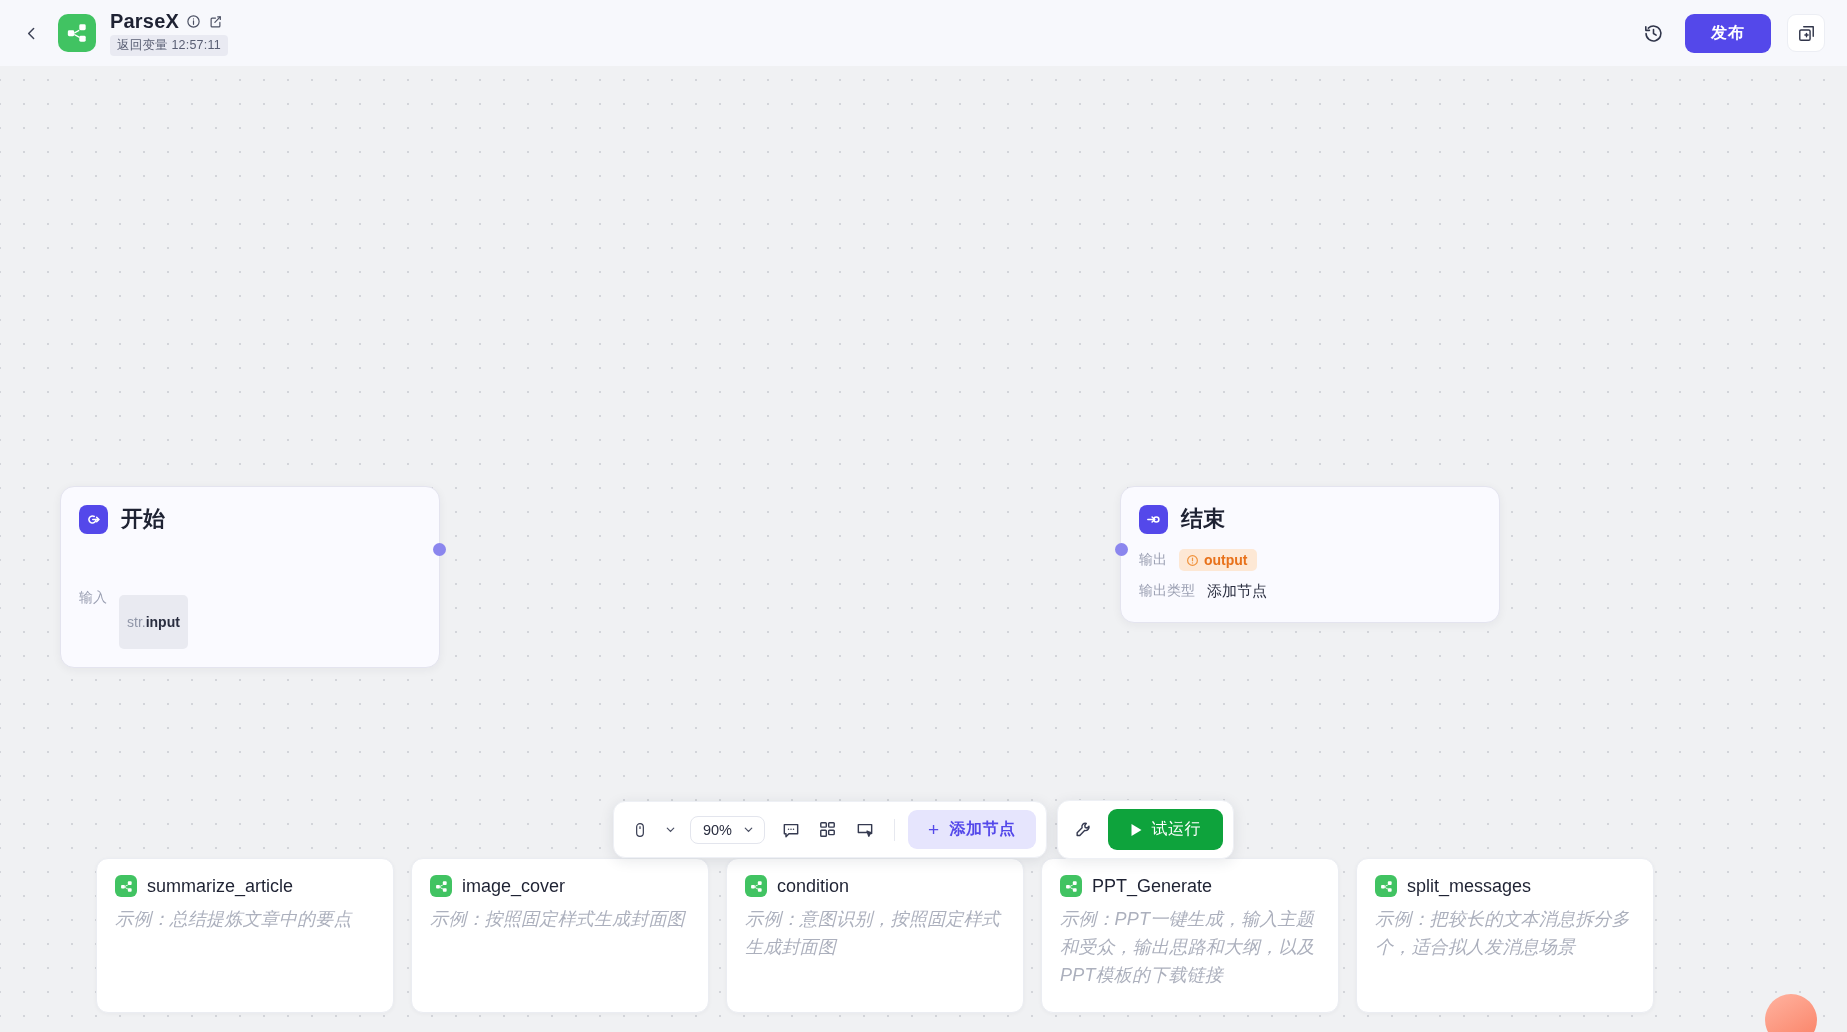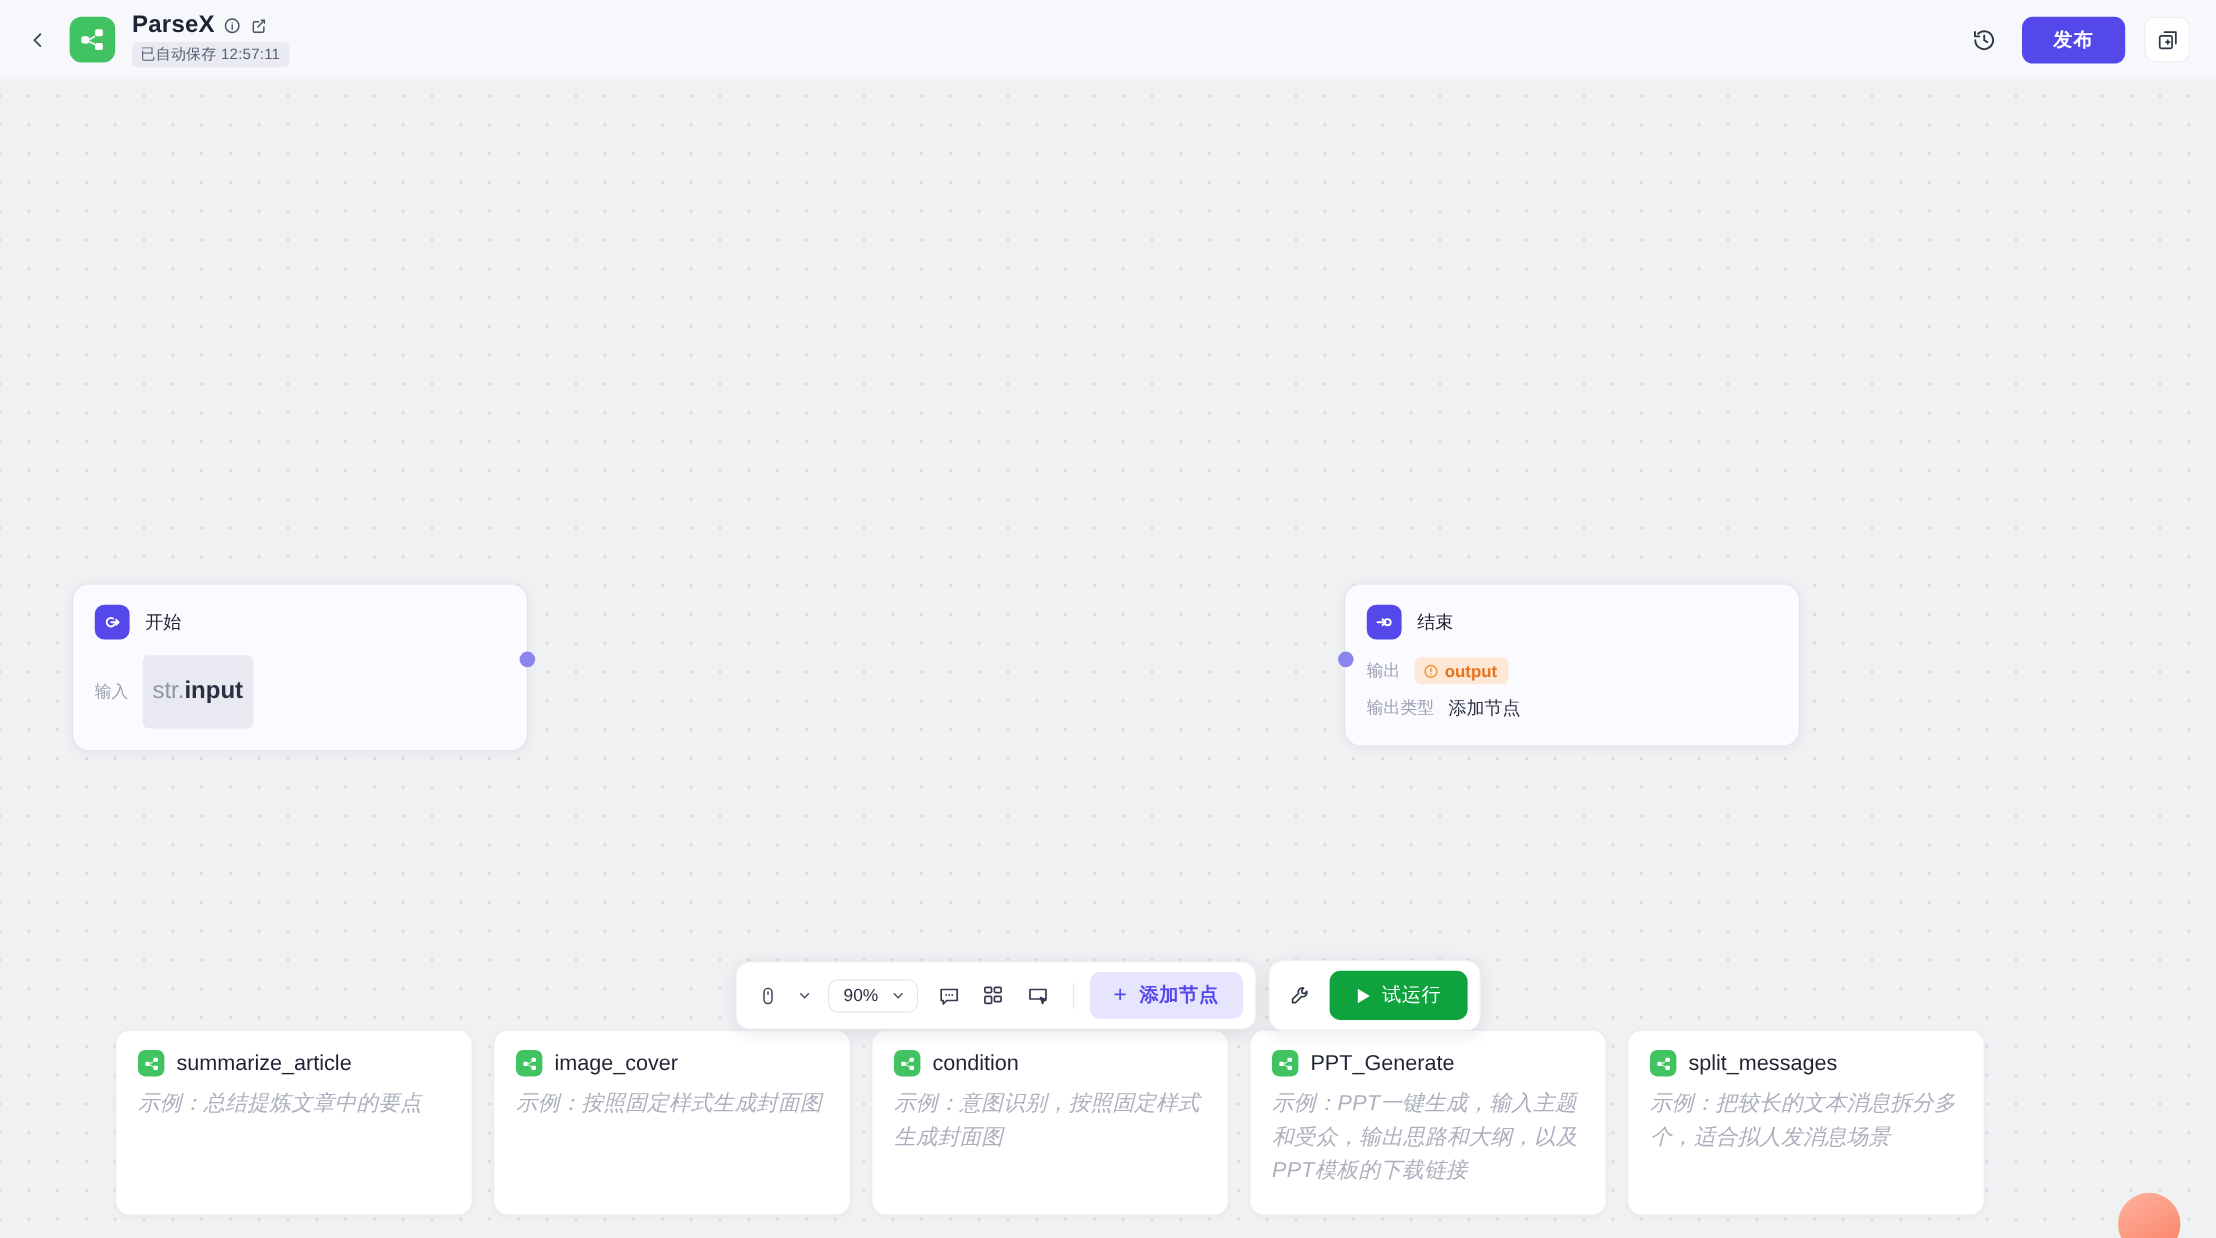--- a/index.html
+++ b/index.html
@@ -77,28 +77,28 @@
     border-radius: 14px;
     box-shadow: 0 2px 10px rgba(30,35,60,.055);
   }
   .node-head { display: flex; align-items: center; gap: 13px; padding: 17px 18px 0 18px; }
   .node-icon {
     width: 29px; height: 29px; border-radius: 8px;
     background: #5448ea;
     display: flex; align-items: center; justify-content: center;
     flex: 0 0 auto;
   }
-  .node-title { font-size: 15px; color: #1e2233; font-weight: 400; }
+  .node-title { font-size: 22px; color: #1e2233; font-weight: 700; }
   .node-body { padding: 13px 18px 18px 18px; }
   .node-row { display: flex; align-items: center; gap: 12px; min-height: 26px; }
   .node-row + .node-row { margin-top: 5px; }
   .row-label { font-size: 14px; color: #9a9fb2; white-space: nowrap; }
   .chip-var {
-    font-size: 20px; background: #e9eaf1; border-radius: 5px;
-    padding: 19px 8px; color: #2a2e40;
+    font-size: 14px; background: #e9eaf1; border-radius: 5px;
+    padding: 19px 8px; color: #2a2e40; margin-top: 48px;
   }
   .chip-var .type { color: #9096a8; font-weight: 400; }
   .chip-var .name { font-weight: 700; }
   .chip-out {
     display: inline-flex; align-items: center; gap: 5px;
     font-size: 14px; background: #fde8d5; border-radius: 5px;
     padding: 3px 9px 3px 7px; color: #e8711a; font-weight: 600;
   }
   .row-value { font-size: 15px; color: #2a2e40; }
 
@@ -426,21 +426,21 @@
         </svg>
       </span>
       <span class="hdr-icon">
         <svg width="15" height="15" viewBox="0 0 24 24" fill="none" stroke="#4b5063" stroke-width="1.9" stroke-linecap="round" stroke-linejoin="round">
           <path d="M19 13.5V19a1.5 1.5 0 0 1-1.5 1.5h-11A1.5 1.5 0 0 1 5 19V8a1.5 1.5 0 0 1 1.5-1.5H12"></path>
           <path d="M15.5 4.5h4.2v4.2"></path>
             <path d="M11 13.5l8.5-9"></path>
         </svg>
       </span>
     </div>
-    <span class="autosave">已自动保存 12:57:11</span>
+    <span class="autosave">返回变量 12:57:11</span>
   </div>
 
   <div class="hdr-right">
     <span class="history-btn">
       <svg width="21" height="21" viewBox="0 0 24 24" fill="none" stroke="#30354a" stroke-width="1.8" stroke-linecap="round" stroke-linejoin="round">
         <path d="M3.5 12a8.5 8.5 0 1 0 2.6-6.1"></path>
           <path d="M3.2 4.2v4.2h4.2"></path>
           <path d="M12 7.5V12l3 1.8"></path>
       </svg>
     </span>

